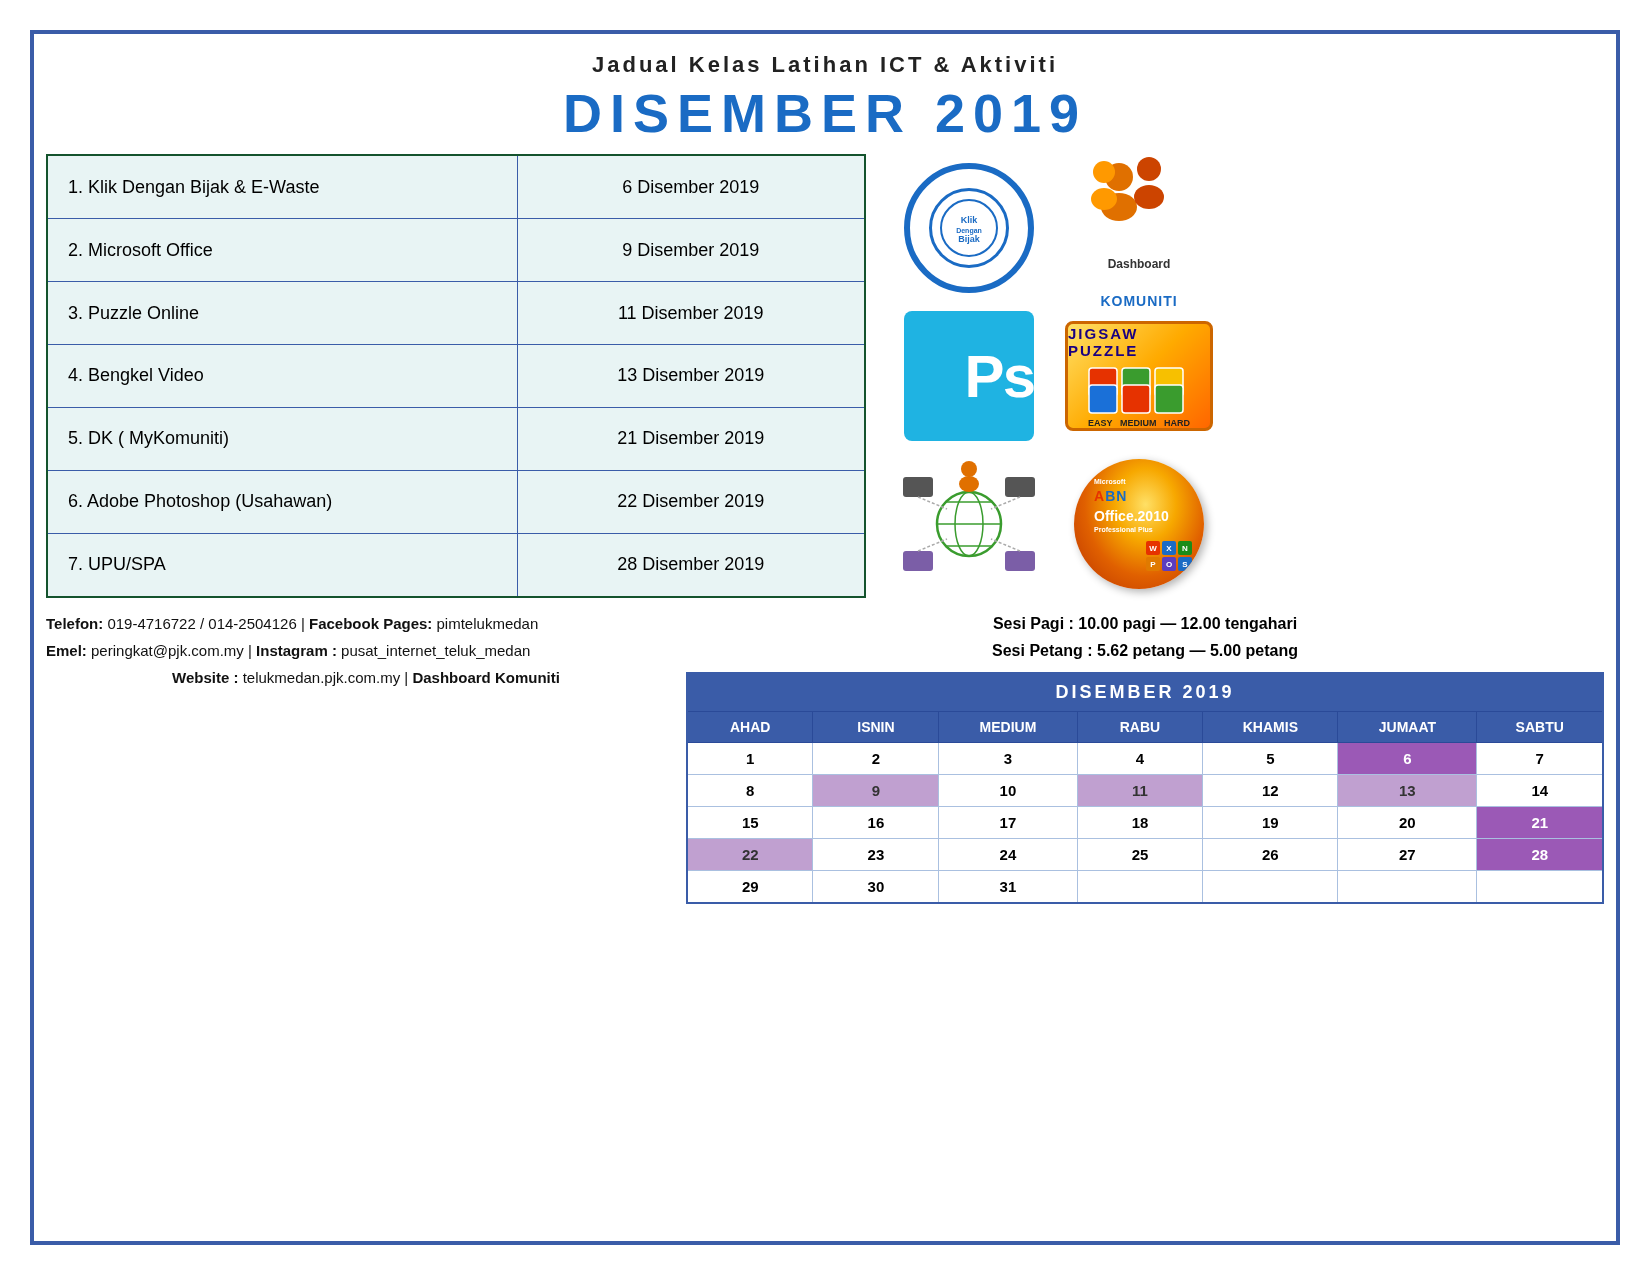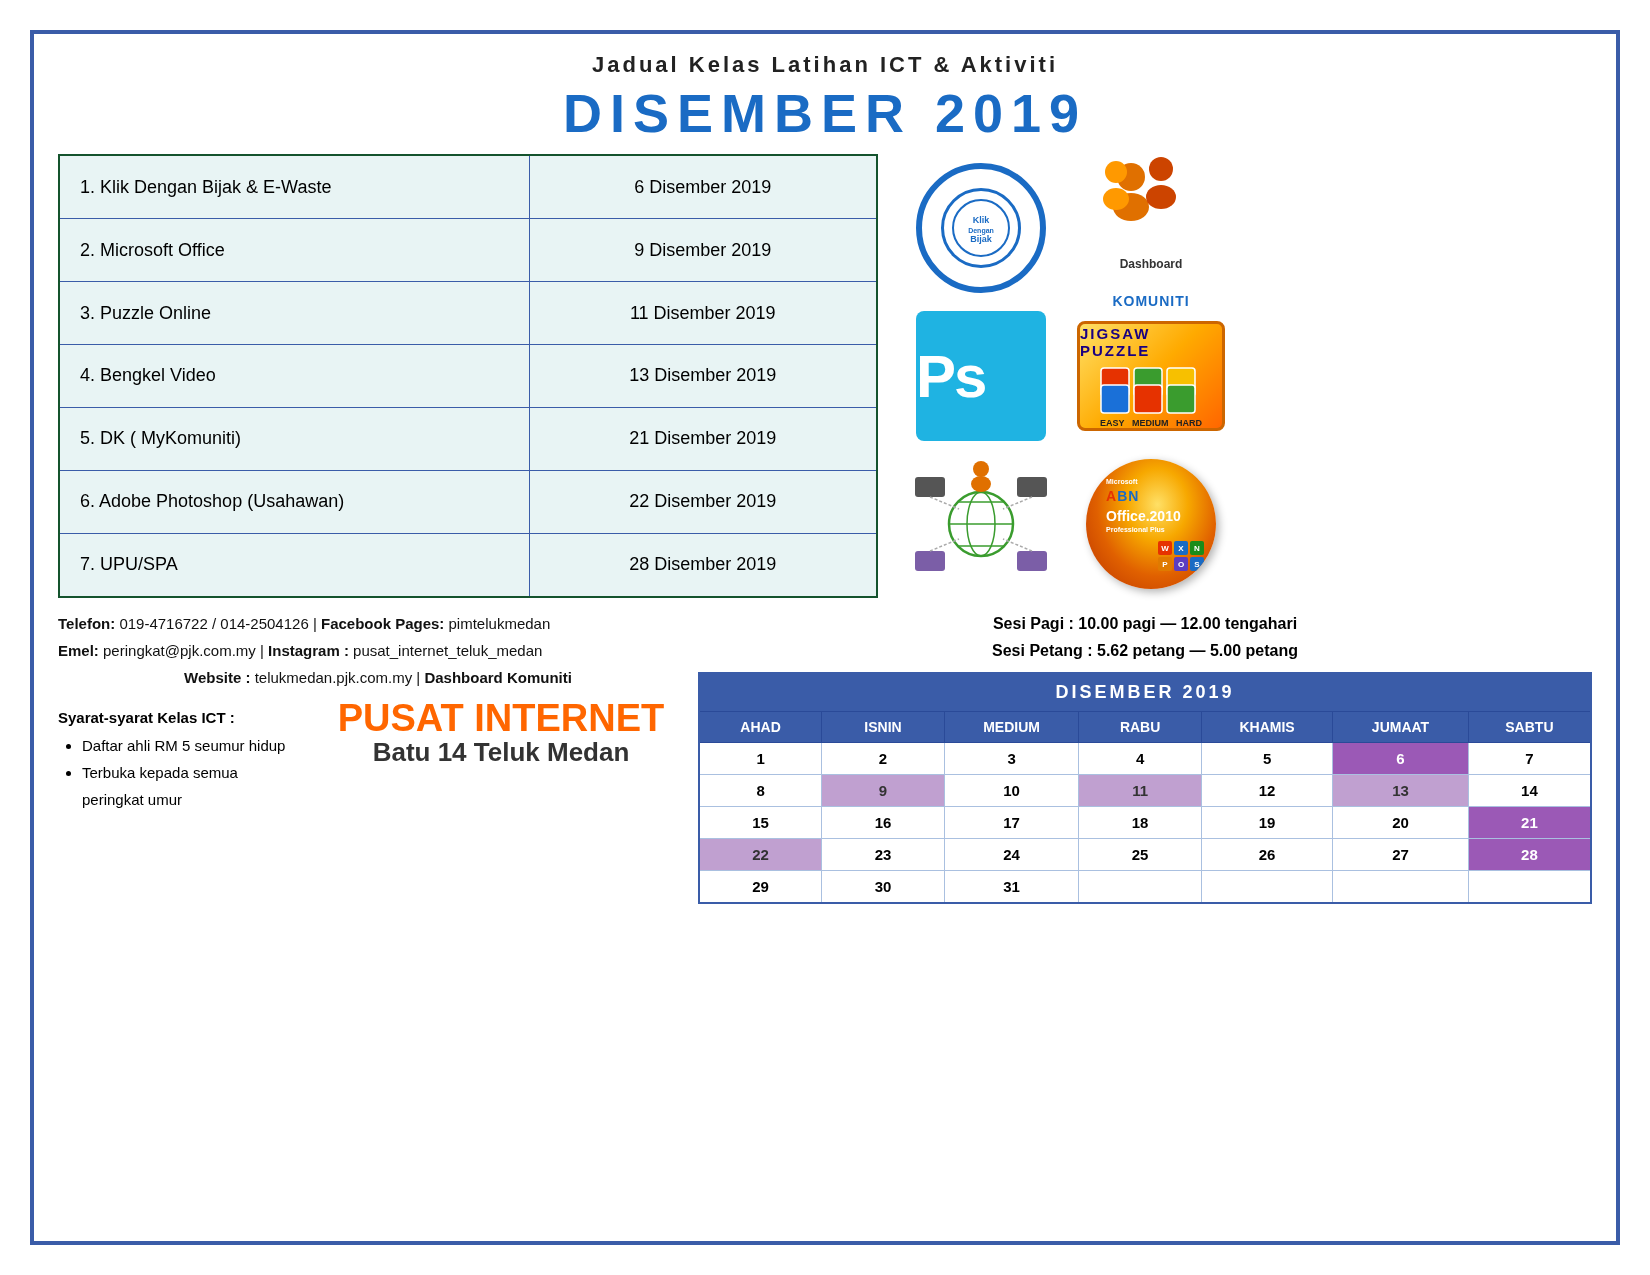--- a/index.html
+++ b/index.html
@@ -8,21 +8,21 @@
       height: 1275px;
       background: #fff;
       font-family: Arial, sans-serif;
       overflow: hidden;
     }
     .outer-border {
       width: 1590px;
       height: 1215px;
       margin: 30px auto;
       border: 4px solid #3a5ca8;
-      padding: 18px 24px;
+      padding: 18px 12px;
       background: #fff;
     }
     .header-section {
       text-align: center;
       margin-bottom: 10px;
     }
     .header-subtitle {
       font-size: 22px;
       font-weight: bold;
       color: #222;
@@ -113,21 +113,21 @@
       align-items: center;
       justify-content: center;
     }
     
     .ps-icon {
       width: 130px;
       height: 130px;
       background: #1fb3e2;
       display: flex;
       align-items: center;
-      justify-content: flex-start;
+      justify-content: flex-end;
       border-radius: 8px;
     }
     .ps-text {
       font-size: 60px;
       font-weight: 900;
       color: #fff;
       font-family: Arial, sans-serif;
       letter-spacing: -2px;
     }
     
@@ -386,33 +386,20 @@
   </div>
 
   <div class="bottom-section">
 
     <div class="bottom-left">
       <div class="contact-info">
         <div><span class="label">Telefon:</span> <span>019-4716722 / 014-2504126</span> | <span class="label">Facebook Pages:</span> <span>pimtelukmedan</span></div>
         <div><span class="label">Emel:</span> <span>peringkat@pjk.com.my</span> | <span class="label">Instagram :</span> <span>pusat_internet_teluk_medan</span></div>
         <div style="text-align:center;"><span class="label">Website :</span> <span>telukmedan.pjk.com.my</span> | <span class="label">Dashboard Komuniti</span></div>
       </div>
-      <div style="display:flex;flex-direction:row;gap:16px;margin-top:8px;align-items:flex-start;">
-        <div class="syarat-section" style="flex:0 0 230px;">
-          <div class="syarat-title">Syarat-syarat Kelas ICT :</div>
-          <ul class="syarat-list" id="syarat-list">
-              <li>Daftar ahli RM 5 seumur hidup</li>
-              <li>Terbuka kepada semua peringkat umur</li>
-            </ul>
-        </div>
-        <div class="pusat-internet-box" style="flex:1;margin-top:0;">
-          <div class="pusat-internet-title">PUSAT INTERNET</div>
-          <div class="batu-text">Batu 14 Teluk Medan</div>
-        </div>
-      </div>
     </div>
 
     <div class="bottom-right">
       <div class="session-info">
         <div><span class="label">Sesi Pagi</span> <span>: 10.00 pagi — 12.00 tengahari</span></div>
         <div><span class="label">Sesi Petang</span> <span>: 5.62 petang — 5.00 petang</span></div>
       </div>
       <table class="calendar-table">
         <thead>
           <tr class="calendar-header-row">

